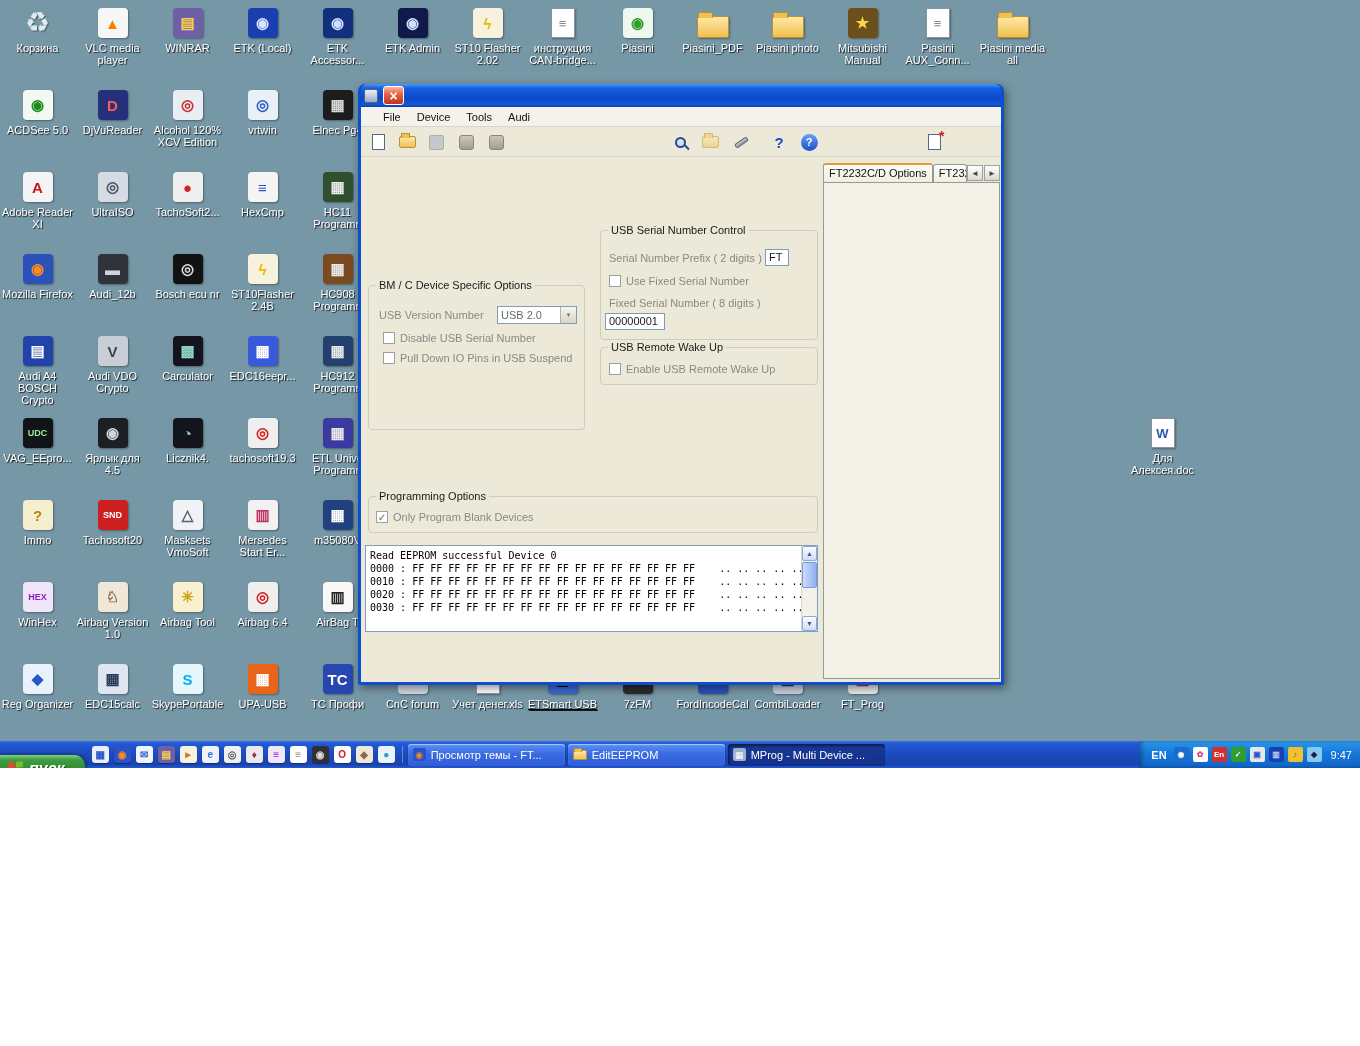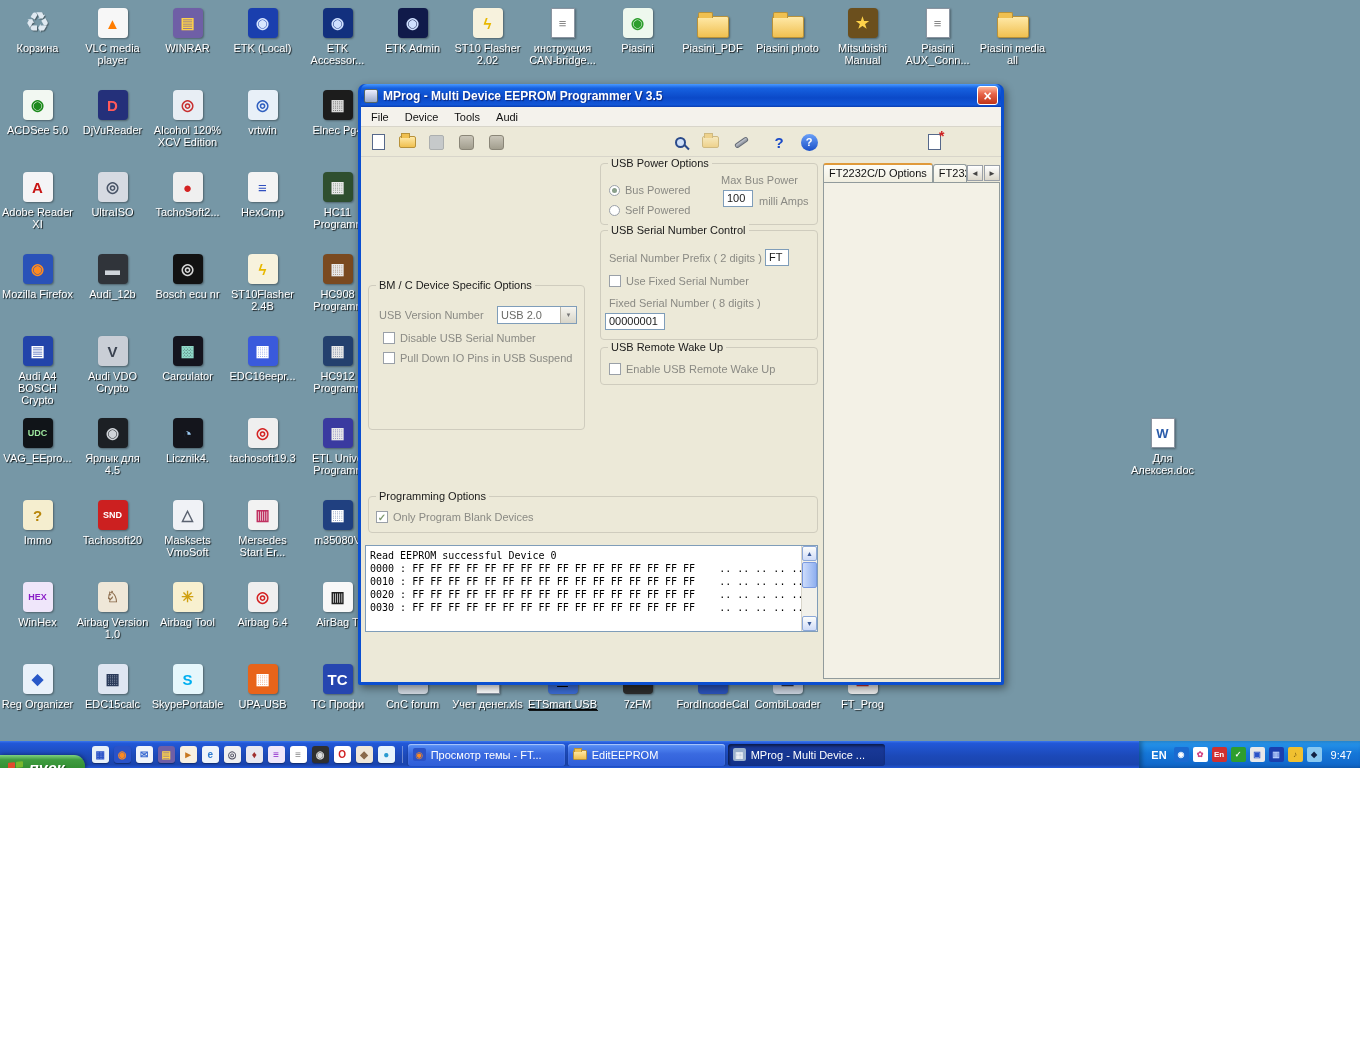--- a/index.html
+++ b/index.html
@@ -28,21 +28,21 @@
   .titlebar { height: 23px; display: flex; align-items: center; gap: 5px; padding: 0 3px;
          background: linear-gradient(180deg,#4a9aff 0%, #1661e0 18%, #0b49c8 60%, #1257d8 90%, #0a3db0 100%);
          border-radius: 6px 6px 0 0; }
   .wicon { width: 14px; height: 14px; background: linear-gradient(#eef, #9aa8c8); border: 1px solid #566; border-radius: 2px; }
   .title { flex: 1; color: #fff; font-weight: bold; font-size: 12px; white-space: nowrap; overflow: hidden;
            text-shadow: 1px 1px 1px #0a2a80; }
   .closebtn { width: 21px; height: 19px; border-radius: 3px; border: 1px solid #fff;
            background: linear-gradient(180deg,#ffb69a,#e8654a 40%,#c03418); color: #fff; font-weight: bold;
            display: flex; align-items: center; justify-content: center; font-size: 14px; line-height: 1; }
   .menubar { background: #f4f2ec; border-bottom: 1px solid #d8d5ca; display: flex; height: 20px;
-           align-items: center; padding-left: 2px; font-size: 11px; color: #111; }
+           align-items: center; padding-left: 14px; font-size: 11px; color: #111; }
   .menuitem { padding: 3px 8px; }
   .toolbar { background: #ece9d8; height: 30px; position: relative; border-bottom: 1px solid #d8d5ca; }
   .tbtn { position: absolute; top: 3px; width: 24px; height: 24px; display: flex; align-items: center; justify-content: center; }
   .tb-page { width: 13px; height: 16px; background: #fff; border: 1px solid #56688a; }
   .tb-folder { width: 17px; height: 12px; background: linear-gradient(#ffe9a8,#f0c050); border: 1px solid #b8923a;
            border-radius: 2px; position: relative; }
   .tb-folder:before { content:''; position:absolute; top:-4px; left:1px; width:7px; height:4px; background:#f0c050;
            border:1px solid #b8923a; border-bottom:none; }
   .tb-save { width: 15px; height: 15px; background: #a8b0c0; border: 1px solid #78808e; border-radius: 2px; opacity:.55; }
   .tb-gray { width: 15px; height: 15px; background: linear-gradient(#cac6ba,#a29e8e); border: 1px solid #8a8678; border-radius: 3px; }
@@ -509,21 +509,20 @@
         <div class="img">
           <div class="docic" style="color: rgb(42, 92, 170);">W</div>
         </div>
         <div class="lbl">Для Алексея.doc</div>
       </div>
     </div>
 
   <div class="win">
     <div class="titlebar">
       <div class="wicon"></div>
-      <div class="title">MProg - Multi Device EEPROM Programmer V 3.5</div>
       <div class="closebtn">
           <span>×</span>
         </div>
     </div>
     <div class="menubar">
         <div class="menuitem">File</div>
         <div class="menuitem">Device</div>
         <div class="menuitem">Tools</div>
         <div class="menuitem">Audi</div>
       </div>
@@ -576,34 +575,20 @@
         <div class="ck" style="left:14px;top:46px">
           <span class="ckb"></span>
           <span>Disable USB Serial Number</span>
         </div>
         <div class="ck" style="left:14px;top:66px">
           <span class="ckb"></span>
           <span>Pull Down IO Pins in USB Suspend</span>
         </div>
       </div>
 
-      <div class="grp" style="left:239px;top:6px;width:218px;height:62px">
-        <div class="gt">USB Power Options</div>
-        <div class="ck" style="left:8px;top:20px">
-          <span class="rb on"></span>
-          <span>Bus Powered</span>
-        </div>
-        <div class="ck" style="left:8px;top:40px">
-          <span class="rb"></span>
-          <span>Self Powered</span>
-        </div>
-        <div class="lab dis" style="left:120px;top:10px">Max Bus Power</div>
-        <div class="fld" style="left:122px;top:26px;width:30px">100</div>
-        <div class="lab dis" style="left:158px;top:31px">milli Amps</div>
-      </div>
 
       <div class="grp" style="left:239px;top:73px;width:218px;height:110px">
         <div class="gt">USB Serial Number Control</div>
         <div class="lab dis" style="left:8px;top:21px">Serial Number Prefix ( 2 digits )</div>
         <div class="fld" style="left:164px;top:18px;width:24px">FT</div>
         <div class="ck" style="left:8px;top:44px">
           <span class="ckb"></span>
           <span>Use Fixed Serial Number</span>
         </div>
         <div class="lab dis" style="left:8px;top:66px">Fixed Serial Number ( 8 digits )</div>

